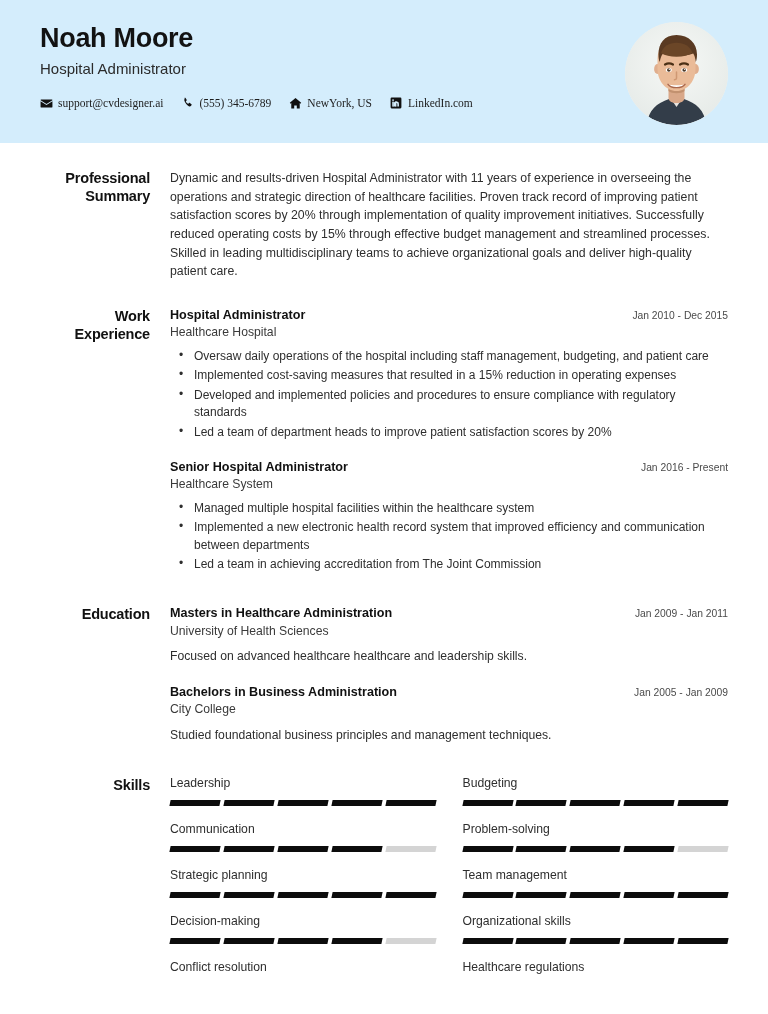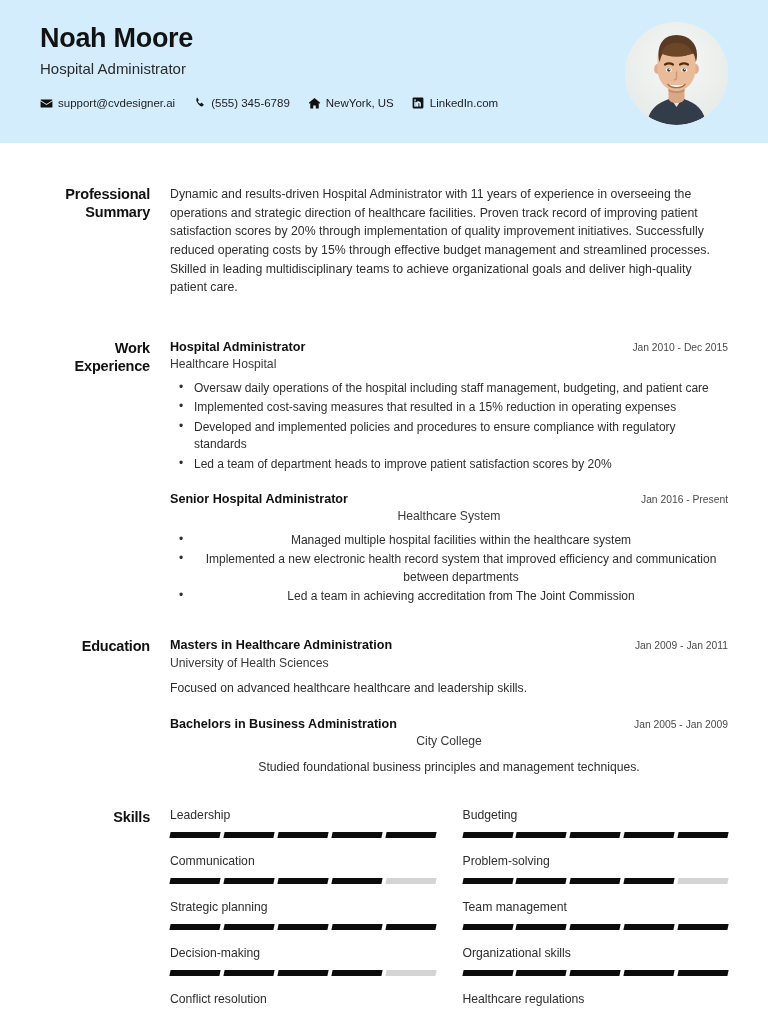--- a/index.html
+++ b/index.html
@@ -45,20 +45,21 @@
     margin-top: 6px;
     font-weight: 400;
   }
 
   .contact-row {
     display: flex;
     align-items: flex-end;
     margin-top: 20px;
     gap: 18px;
     flex-wrap: nowrap;
+    font-family: Liberation Serif, serif;
   }
   .contact-item {
     display: flex;
     align-items: center;
     gap: 5px;
     font-size: 11.5px;
     color: #1d1d1d;
     white-space: nowrap;
   }
   .contact-item .ico {
@@ -83,21 +84,21 @@
     margin-top: 2px;
   }
   .avatar svg { display: block; width: 100%; height: 100%; }
 
   
   .body-wrap { padding: 0 40px 0 40px; }
 
   .section {
     display: flex;
     align-items: flex-start;
-    margin-top: 42px;
+    margin-top: 26px;
   }
   .section-label {
     width: 130px;
     flex: 0 0 130px;
     text-align: right;
     padding-right: 20px;
     font-size: 14.5px;
     font-weight: bold;
     color: #111;
     line-height: 1.25;
@@ -110,21 +111,21 @@
 
   .summary-text {
     font-size: 12.3px;
     line-height: 1.52;
     color: #2e2e2e;
     text-align: left;
   }
 
   
   .entry { margin-bottom: 14px; }
-  .entry:last-child { margin-bottom: 0; text-align: center; }
+  .entry:last-child { margin-bottom: 0; }
 
   .entry-head {
     display: flex;
     align-items: baseline;
     justify-content: space-between;
     gap: 12px;
   }
   .entry-title {
     font-size: 12.6px;
     font-weight: bold;

